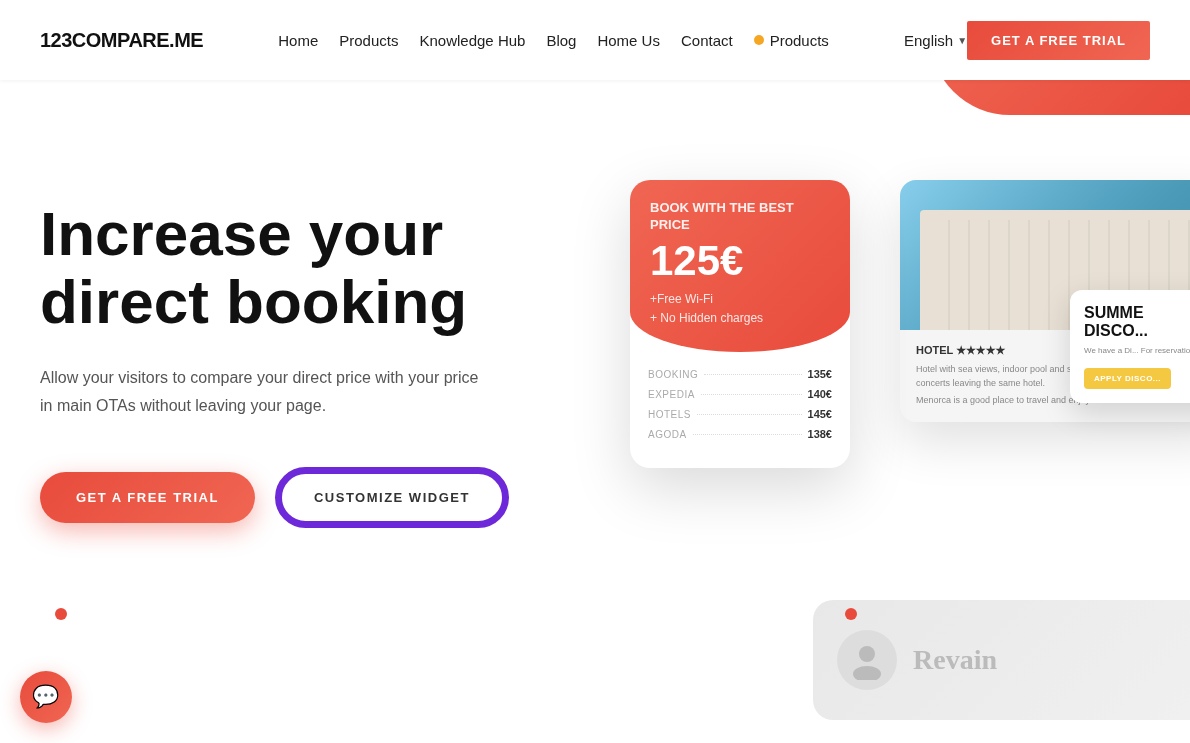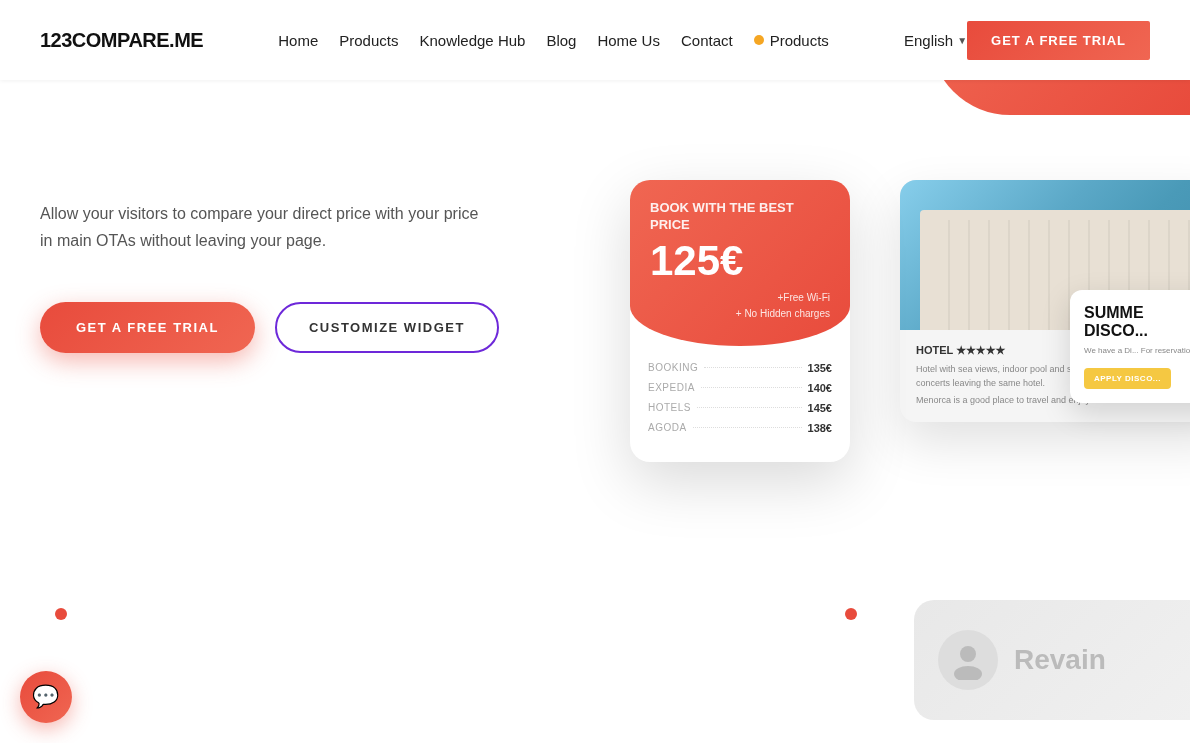--- a/index.html
+++ b/index.html
@@ -149,21 +149,21 @@
       text-transform: uppercase;
       cursor: pointer;
       border-radius: 40px;
       box-shadow: 0 8px 24px rgba(232,75,60,0.4);
       min-width: 210px;
       text-align: center;
     }
     .btn-secondary {
       background: #fff;
       color: #333;
-      border: 2px solid #6d28d9;
+      border: 7px solid #6d28d9;
       padding: 16px 32px;
       font-size: 13px;
       font-weight: 700;
       letter-spacing: 1.5px;
       text-transform: uppercase;
       cursor: pointer;
       border-radius: 40px;
       min-width: 210px;
       text-align: center;
     }
@@ -206,23 +206,22 @@
     }
     .booking-card-price {
       color: #fff;
       font-size: 42px;
       font-weight: 900;
       line-height: 1;
       margin-bottom: 8px;
     }
     .booking-card-perks {
       color: rgba(255,255,255,0.85);
-      font-size: 10px;
+      font-size: 12px;
       line-height: 1.6;
-      text-align: right;
     }
     .booking-card-body {
       padding: 16px 18px 20px;
     }
     .booking-row {
       display: flex;
       align-items: center;
       margin-bottom: 8px;
     }
     .booking-label {
@@ -352,29 +351,30 @@
       font-weight: 700;
       letter-spacing: 0.5px;
       text-transform: uppercase;
       cursor: pointer;
       border-radius: 4px;
     }
     .revain-section {
       position: absolute;
       bottom: 20px;
       right: 0;
-      width: 276px;
+      width: 377px;
       height: 120px;
       background: linear-gradient(135deg, #e8e8e8, #f0f0f0);
       border-radius: 20px 0 0 20px;
       display: flex;
       align-items: center;
       gap: 16px;
       padding: 0 24px;
       z-index: 4;
+      font-family: Liberation Serif, serif;
     }
     .revain-icon {
       width: 60px;
       height: 60px;
       border-radius: 50%;
       background: #ddd;
       display: flex;
       align-items: center;
       justify-content: center;
       font-size: 28px;
@@ -456,20 +456,24 @@
       <span>English</span>
       <span class="nav-lang-arrow">▼</span>
     </div>
     <button class="nav-cta">GET A FREE TRIAL</button>
   </div>
 </nav>
 
 <section class="hero">
 
   <div class="hero-left">
+    <h1 class="hero-title">
+      <span>Increase your</span><br>
+      <span>direct booking</span>
+    </h1>
     <p class="hero-desc">
       <span>Allow your visitors to compare your direct price with your price</span><br>
       <span>in main OTAs without leaving your page.</span><br>
     </p>
     <div class="hero-buttons">
       <button class="btn-primary">GET A FREE TRIAL</button>
       <button class="btn-secondary">CUSTOMIZE WIDGET</button>
     </div>
   </div>
 

